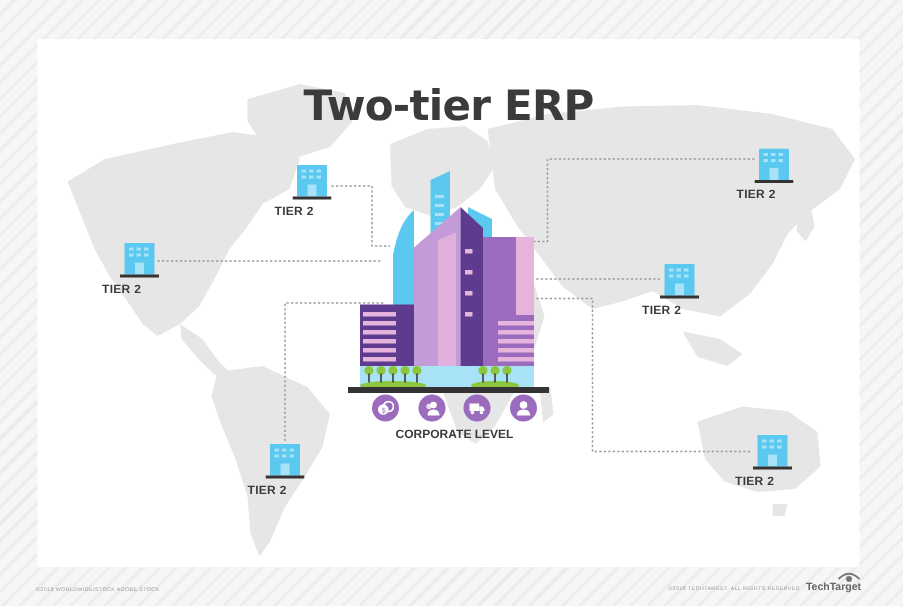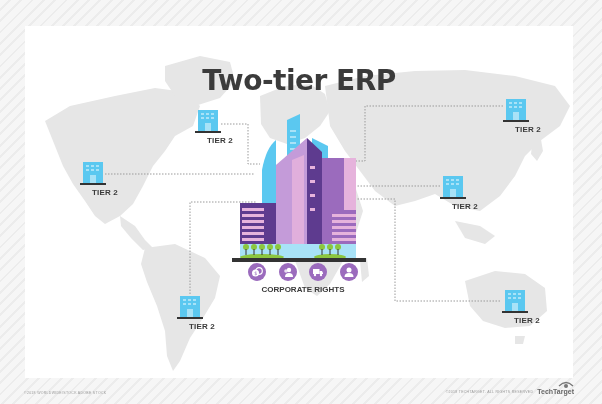--- a/index.html
+++ b/index.html
@@ -8,26 +8,26 @@
     background-color: #f3f3f3;
     background-image: repeating-linear-gradient(135deg, #f6f6f6 0px, #f6f6f6 6px, #ececec 6px, #ececec 8px);
     font-family: "Liberation Sans", sans-serif;
   }
   .card {
     position: absolute; left: 25px; top: 26px; width: 548px; height: 352px;
     background: #ffffff; overflow: hidden;
   }
   .map { position: absolute; left: 0; top: 0; }
   .title {
-    position: absolute; left: 0; top: 38px; width: 548px; text-align: center;
+    position: absolute; left: 0; top: 28px; width: 548px; text-align: center;
     font-family: "DejaVu Sans", sans-serif; font-weight: bold; font-size: 28px;
     color: #3b3b3b; letter-spacing: -0.5px;
   }
   .lines { position: absolute; left: 0; top: 0; }
-  .node { position: absolute; width: 50px; text-align: right; }
+  .node { position: absolute; width: 50px; text-align: left; }
   .node .bld { display: block; margin: 0 auto; }
   .node .lbl {
     display: block; font-size: 8px; font-weight: bold; color: #3a3a3a;
     margin-top: 2px; letter-spacing: 0.2px;
   }
   .corp { position: absolute; left: 207px; top: 84px; width: 134px; }
   .icons {
     position: absolute; left: 223px; top: 237px; width: 110px;
     display: flex; justify-content: space-between;
   }
@@ -300,21 +300,21 @@
     </div>
     <div class="ic">
       <svg width="12" height="12" viewBox="0 0 12 12">
           <circle cx="6" cy="4" r="2.5" fill="#fff"></circle>
           <path d="M1.5 11 Q1.5 7 6 7 Q10.5 7 10.5 11 Z" fill="#fff"></path>
         </svg>
     </div>
   </div>
 
   <div class="corp-lbl">
-    <div>CORPORATE RIGHTS</div>
+    <div>CORPORATE LEVEL</div>
   </div>
 </div>
 
 <div class="foot-left">©2018 WORLDWIDE/STOCK ADOBE STOCK</div>
 
 <svg class="eye" width="16" height="9" viewBox="0 0 16 9">
   <path d="M1 6 Q8 -1 15 6" fill="none" stroke="#777" stroke-width="1.2"></path>
   <circle cx="8" cy="6" r="2" fill="#777"></circle>
 </svg>
 <div class="foot-right">

